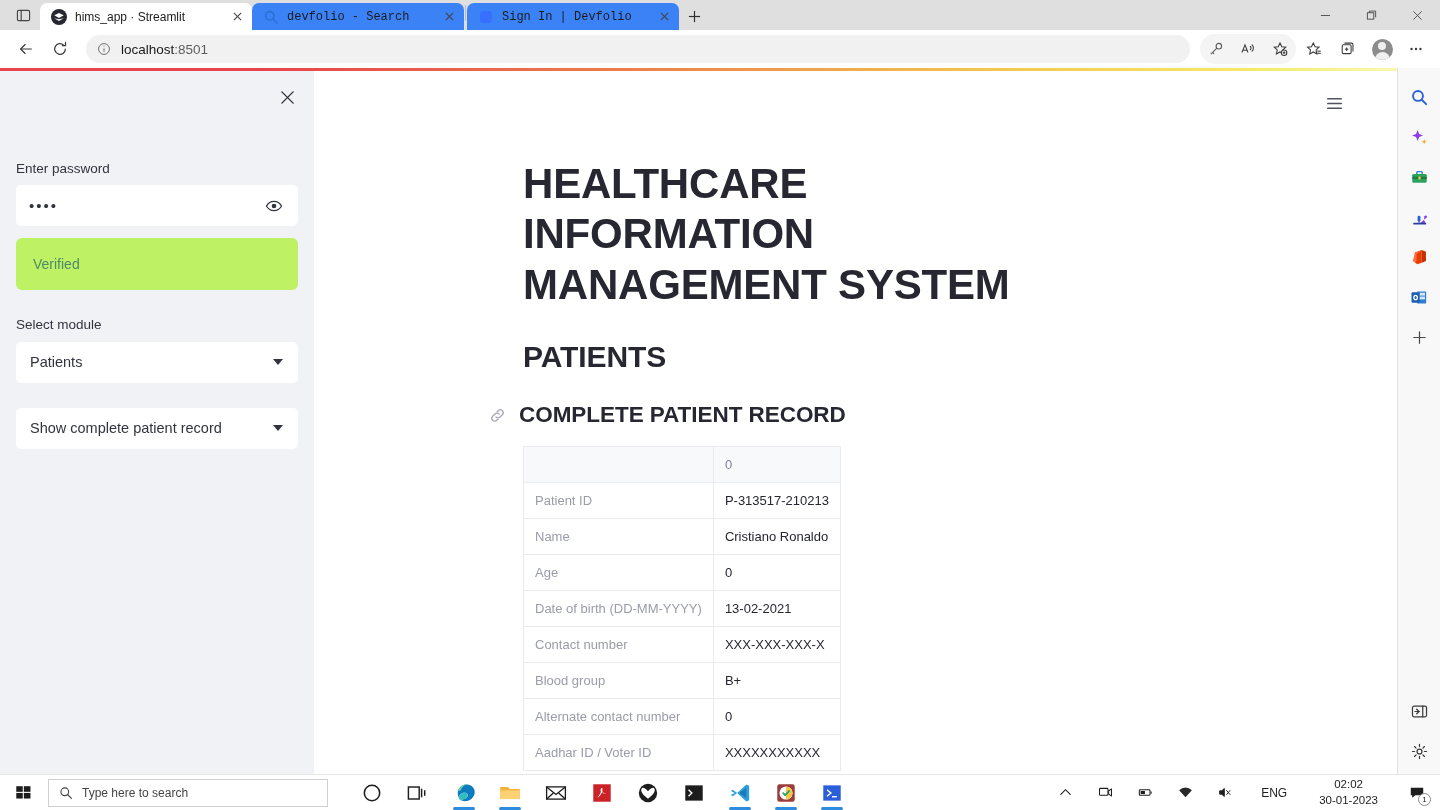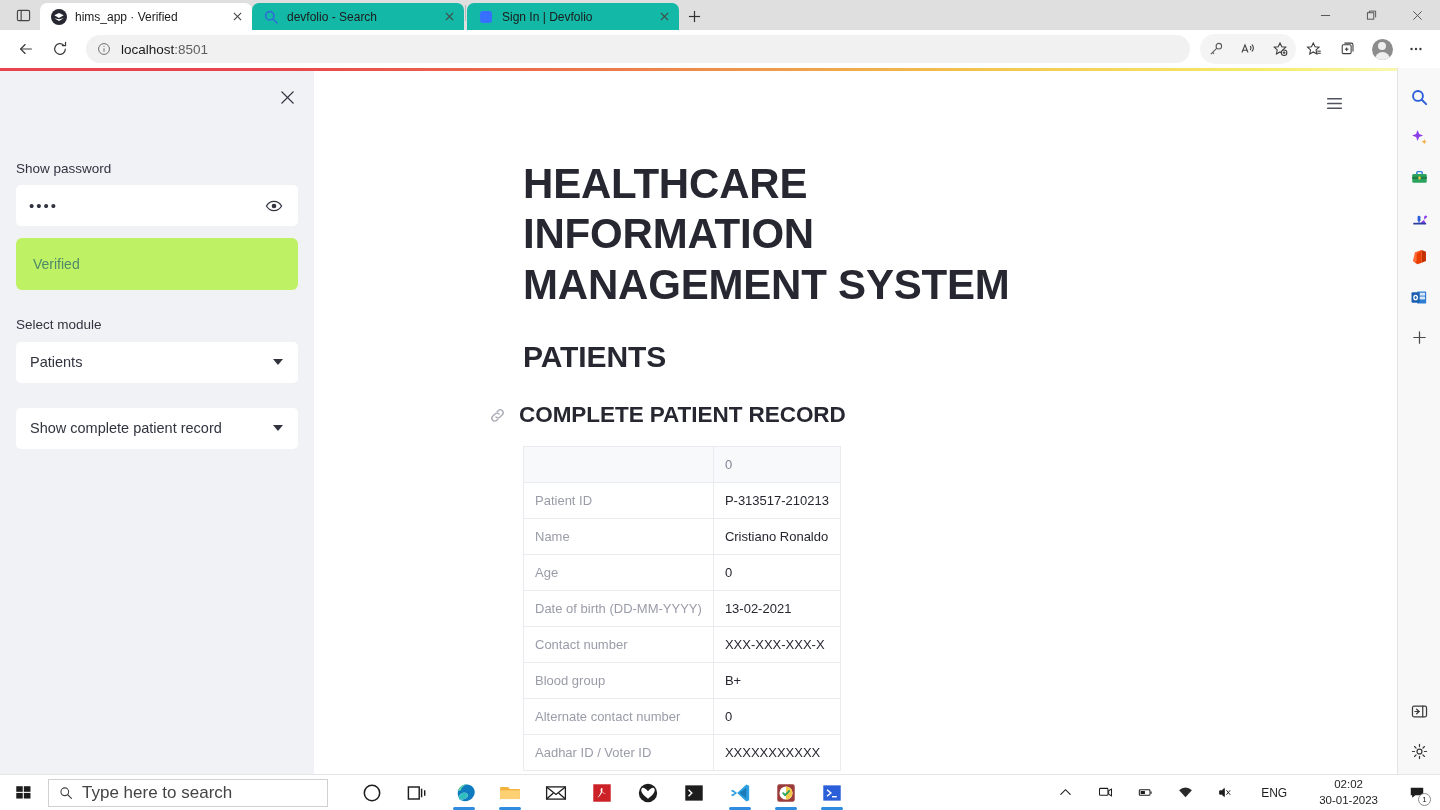--- a/index.html
+++ b/index.html
@@ -22,21 +22,21 @@
     width: 34px; height: 30px; display: flex; align-items: center; justify-content: center;
   }
   .sysicon svg { width: 15px; height: 15px; }
 
   .tab {
     height: 27px; width: 212px; display: flex; align-items: center;
     border-radius: 7px 7px 0 0; padding: 0 6px 0 11px; gap: 8px;
     font-size: 12px; color: #1b1b1b; position: relative;
   }
   .tab.active { background: #ffffff; }
-  .tab.inactive { background: #14b8a6; }
+  .tab.inactive { background: #3b82f6; font-family: Liberation Mono, monospace; }
   .tab-fav { width: 16px; height: 16px; flex: 0 0 16px; display:flex; align-items:center; justify-content:center; }
   .tab-title {
     flex: 1; white-space: nowrap; overflow: hidden; text-overflow: ellipsis;
     font-size: 12px;
   }
   .tab-close { width: 18px; height: 18px; display:flex; align-items:center; justify-content:center; color:#444; flex:0 0 18px; }
   .tab-close svg { width: 9px; height: 9px; }
   .tab-sep { width:1px; height:16px; background:#b9b9b9; align-self:center; margin:0 1px 5px; }
   .newtab { width: 30px; height: 28px; display:flex; align-items:center; justify-content:center; color:#303030; }
   .newtab svg { width: 13px; height: 13px; }
@@ -163,21 +163,21 @@
     position:absolute; bottom:0; left:0; width:1440px; height:36px;
     background:#ffffff; display:flex; align-items:center; border-top:1px solid #e6e6e6;
   }
   .start-btn { width:46px;height:36px;display:flex;align-items:center;justify-content:center;}
   .search-box {
     width: 280px; height: 28px; background:#fff; border:1px solid #d0d0d0;
     display:flex; align-items:center; gap:9px; padding:0 10px; margin-left:2px;
   }
   .search-box .mag { width:14px;height:14px;color:#444;display:flex;align-items:center;justify-content:center;flex:0 0 14px;}
   .search-box .mag svg{width:14px;height:14px;}
-  .search-ph { font-size:17px; color:#444; }
+  .search-ph { font-size:12px; color:#444; }
   .tb-apps { display:flex; align-items:center; margin-left: 22px; gap: 2px; }
   .tb-app { width:44px;height:36px;display:flex;align-items:center;justify-content:center;position:relative;}
   .tb-app .glyph { width:24px;height:24px;display:flex;align-items:center;justify-content:center;}
   .tb-app.running::after{ content:""; position:absolute; bottom:1px; left:11px; width:22px; height:3px; border-radius:2px; background:#2d8ce0; }
   .tray { margin-left:auto; display:flex; align-items:center; height:36px; padding-right: 6px; gap: 12px; }
   .tray-ico { width:28px;height:36px;display:flex;align-items:center;justify-content:center;color:#1d1d1d;}
   .tray-ico svg{width:15px;height:15px;}
   .tray-lang { font-size:12px;color:#1d1d1d;padding:0 10px; }
   .clock { font-size:11.5px;color:#1d1d1d;text-align:center;line-height:1.35;padding:0 10px;}
   .notif { width:34px;height:36px;display:flex;align-items:center;justify-content:center;position:relative;color:#1d1d1d;}
@@ -203,21 +203,21 @@
       </div>
 
       <div class="tab active">
         <span class="tab-fav">
           <svg viewBox="0 0 16 16">
               <circle cx="8" cy="8" r="8" fill="#262730"></circle>
               <path d="M3.3 6.2 8 8.9l4.7-2.7L8 4z" fill="#fff"></path>
               <path d="M3.3 9.3 8 11.9l4.7-2.6-4.7 1z" fill="#fff"></path>
             </svg>
         </span>
-        <span class="tab-title">hims_app · Verified</span>
+        <span class="tab-title">hims_app · Streamlit</span>
         <span class="tab-close">
           <svg viewBox="0 0 10 10" stroke="#444" stroke-width="1.2">
               <line x1="1" y1="1" x2="9" y2="9"></line>
               <line x1="9" y1="1" x2="1" y2="9"></line>
             </svg>
         </span>
       </div>
 
       <div class="tab inactive">
         <span class="tab-fav">
@@ -363,21 +363,21 @@
 
     <div class="st-sidebar">
       <div class="sb-close">
         <svg viewBox="0 0 16 16" stroke="#31333f" stroke-width="1.5" stroke-linecap="round">
             <line x1="2" y1="2" x2="14" y2="14"></line>
             <line x1="14" y1="2" x2="2" y2="14"></line>
           </svg>
       </div>
 
       <div class="sb-body">
-        <div class="sb-label">Show password</div>
+        <div class="sb-label">Enter password</div>
         <div class="pw-wrap">
           <span class="pw-dots">••••</span>
           <span class="pw-eye">
             <svg viewBox="0 0 20 20" fill="none" stroke="#31333f" stroke-width="1.4">
                 <path d="M1.6 10S4.6 4.8 10 4.8 18.4 10 18.4 10 15.4 15.2 10 15.2 1.6 10 1.6 10z"></path>
                 <circle cx="10" cy="10" r="2.6" fill="#31333f" stroke="none"></circle>
               </svg>
           </span>
         </div>
 

